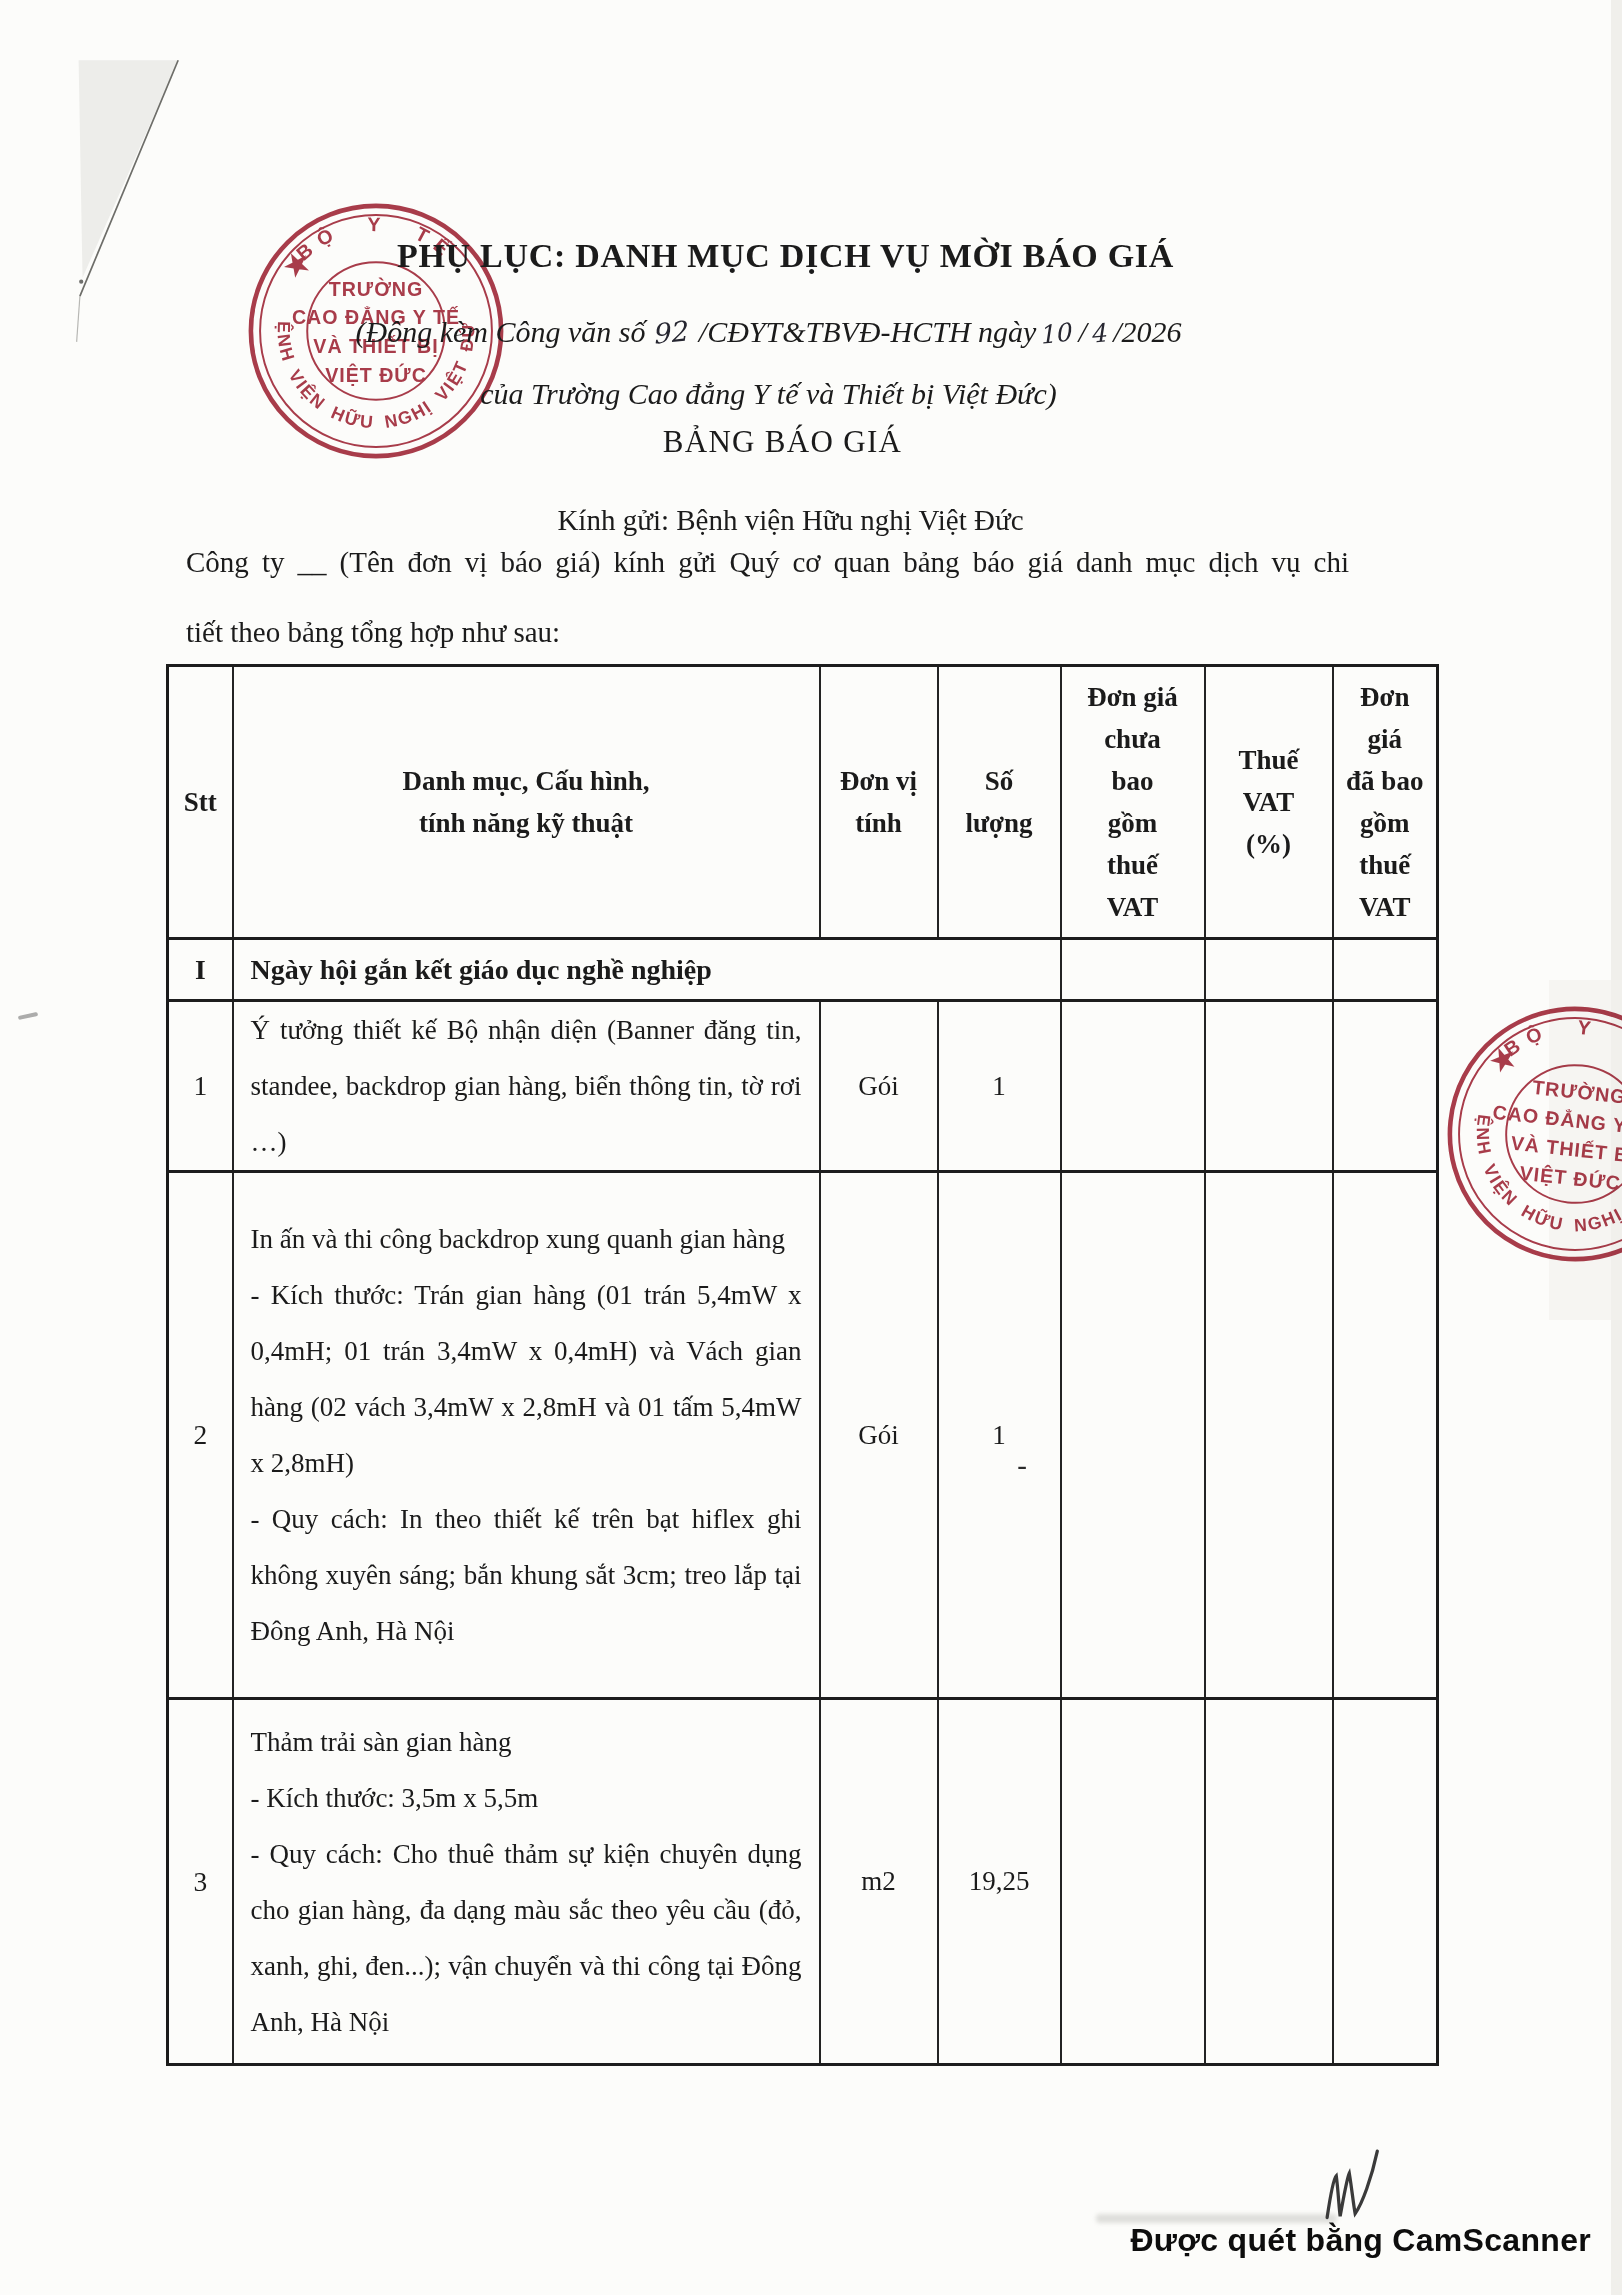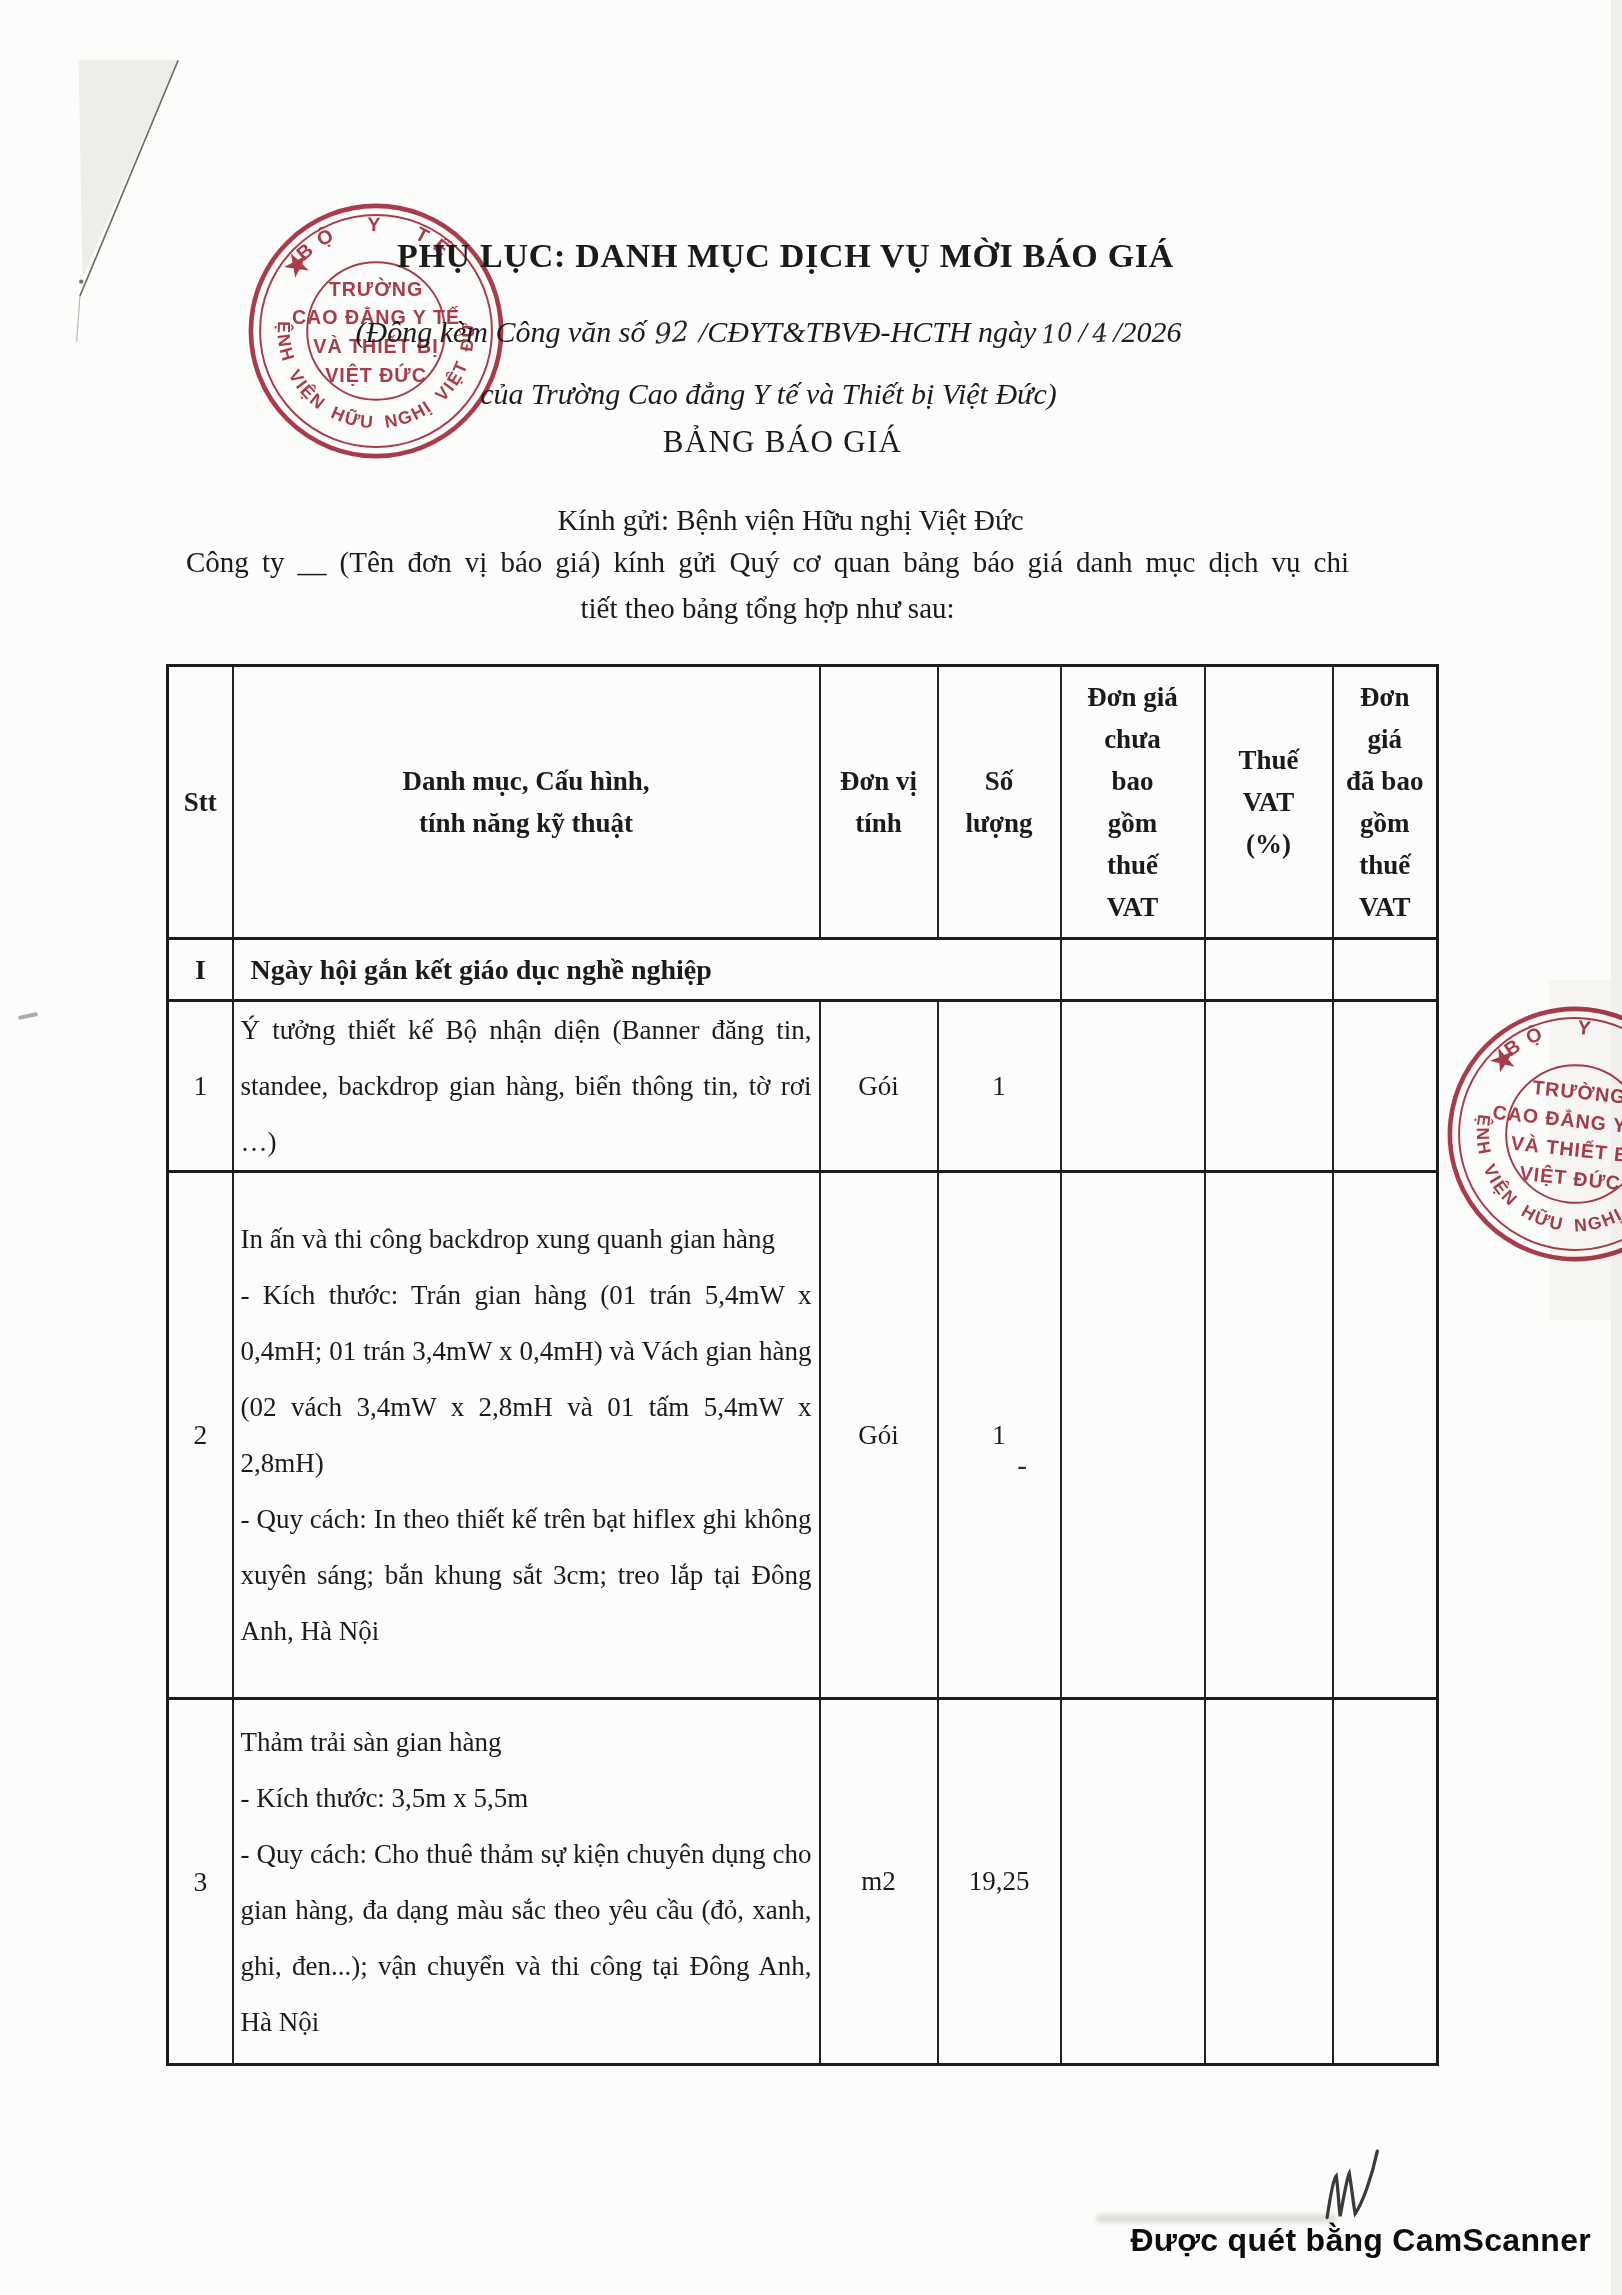--- a/index.html
+++ b/index.html
@@ -23,41 +23,41 @@
   .doc-subtitle{left:196px;top:302px;width:1145px;text-align:center;
     font-size:30px;font-style:italic;line-height:60px;}
   .hand{font-family:"DejaVu Serif",serif;font-style:italic;display:inline-block;
     transform:rotate(-6deg) skewX(-4deg);font-size:27.5px;color:#262630;padding:0 9.2px;}
   .hand.small{font-size:25px;padding:0 5.2px;}
   .doc-heading{left:233px;top:424px;width:1099px;text-align:center;
     font-size:31px;font-weight:normal;letter-spacing:1.3px;}
   .doc-salutation{left:241px;top:504px;width:1099px;text-align:center;font-size:29px;}
   .doc-intro{left:186px;top:539px;width:1163px;font-size:29px;line-height:46px;}
   .doc-intro .l1{text-align:justify;text-align-last:justify;}
-  .doc-intro .l2{text-align:center;}
+  .doc-intro .l2{text-align:left;margin-top:24px;}
 
   
   table.quote{position:absolute;left:166px;top:664px;width:1270px;
     border-collapse:collapse;table-layout:fixed;}
   table.quote td,table.quote th{
     border-left:2px solid #232323;border-right:2px solid #232323;
     border-top:3.3px solid #1d1d1d;border-bottom:3.3px solid #1d1d1d;
     vertical-align:middle;overflow:hidden;}
   table.quote{border:3.9px solid #1a1a1a;}
   th.hcell{font-size:27px;font-weight:bold;text-align:center;
     line-height:42px;white-space:pre-line;padding:3.9px 2.6px;}
   .row-header{height:273px;}
   .row-section{height:62px;}
   .row-1{height:162px;}
   .row-2{height:527px;}
   .row-3{height:366px;}
   td.stt{font-size:27.5px;text-align:center;}
   td.section-title{font-size:28px;font-weight:bold;text-align:left;padding:0 6.5px 0 17px;margin-left:12px;}
   td.stt.section-no{font-weight:bold;}
-  td.desc{font-size:27px;line-height:56px;text-align:justify;padding:0 7px;}
+  td.desc{font-size:27px;line-height:56px;text-align:justify;padding:0 17px;}
   td.desc p{margin:0;}
   td.unit,td.qty{font-size:27px;text-align:center;}
   .qty-wrap{position:relative;display:inline-block;}
   .qty-mark{position:absolute;left:25px;top:29px;font-size:29px;color:#2a2a2a;}
 
   
   .stamp{width:262px;height:262px;mix-blend-mode:multiply;opacity:.88;}
   .stamp-1{left:245px;top:200px;}
   .stamp-2{left:1444px;top:1003px;transform:rotate(6deg);}
   .stamp text{fill:#9e2132;font-family:"Liberation Sans",sans-serif;font-weight:bold;}

